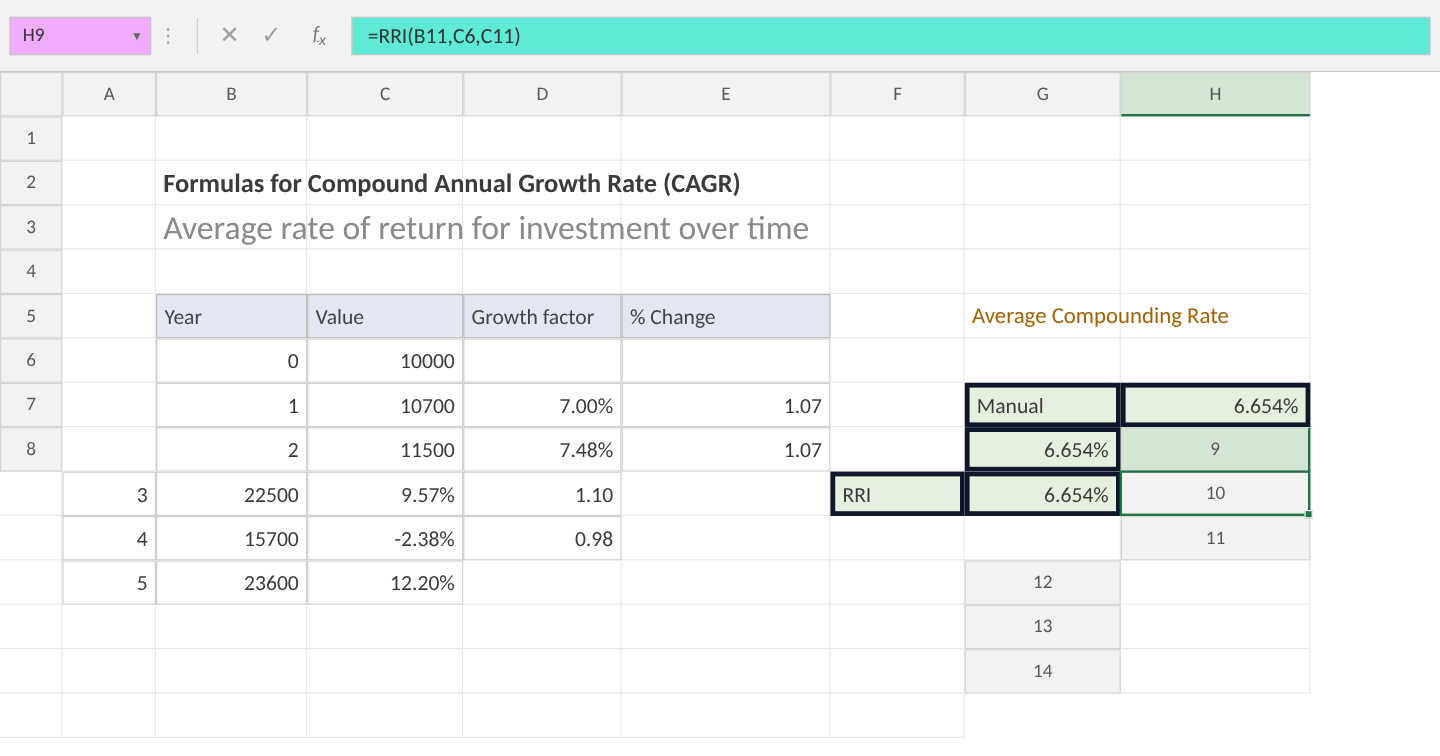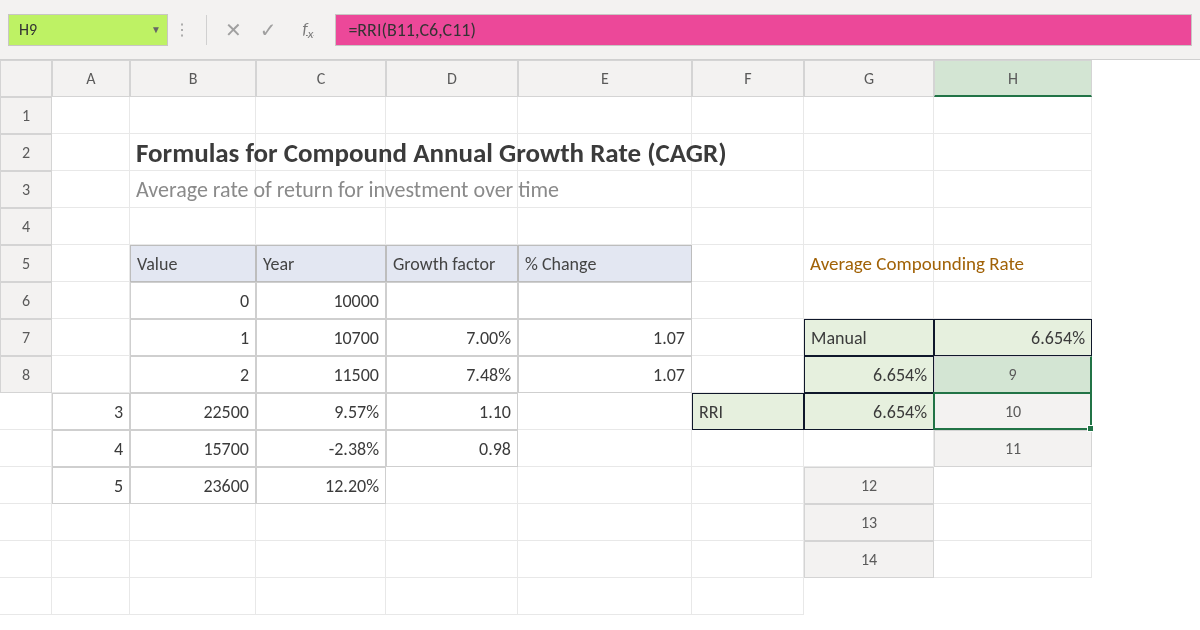--- a/index.html
+++ b/index.html
@@ -12,23 +12,23 @@
 }
 .formula-bar {
   display: flex;
   align-items: center;
   height: 60px;
   background: #f3f2f1;
   border-bottom: 1px solid #d0d0d0;
   padding: 0 8px;
 }
 .namebox {
-  width: 160px;
+  width: 118px;
   height: 32px;
-  background: #bef264;
+  background: #f0abfc;
   border: 1px solid #c8c6c4;
   display: flex;
   align-items: center;
   padding: 0 10px;
   font-size: 16px;
   color: #333;
   position: relative;
 }
 .namebox .dd {
   position: absolute;
@@ -52,21 +52,21 @@
   align-items: center;
   gap: 18px;
   padding: 0 8px;
 }
 .fx-cancel { color: #a0a0a0; font-size: 20px; font-weight: 300; }
 .fx-accept { color: #a0a0a0; font-size: 20px; }
 .fx-label { font-style: italic; color: #7a7a7a; font-size: 17px; padding: 0 4px 0 8px; text-decoration: underline; }
 .formula-input {
   flex: 1;
   height: 32px;
-  background: #ec4899;
+  background: #5eead4;
   border: 1px solid #c8c6c4;
   margin-left: 10px;
   display: flex;
   align-items: center;
   padding: 0 12px;
   font-size: 18px;
   color: #333;
   font-family: Calibri, Arial, sans-serif;
 }
 
@@ -111,21 +111,21 @@
   color: #444;
   font-size: 18px;
   justify-content: flex-start;
 }
 .tablecell {
   border: 1px solid #cfcfcf;
   background: #fff;
 }
 .greencell {
   background: #e6f0de;
-  border: 1px solid #0f172a;
+  border: 4px solid #0f172a;
 }
 .h-header-text {
   font-size: 19px;
   color: #a16207;
   overflow: visible;
 }
 
 .selection {
   position: absolute;
   border: 2px solid #217346;
@@ -177,49 +177,49 @@
       <div class="cell"></div>
       <div class="cell"></div>
       <div class="cell"></div>
       <div class="cell"></div>
       <div class="cell"></div>
       <div class="cell"></div>
       <div class="cell"></div>
       <div class="cell"></div>
       <div class="rowhdr">2</div>
       <div class="cell"></div>
-      <div class="cell left" style="font-size:27px;font-weight:700;overflow:visible;z-index:2;position:relative">Formulas for Compound Annual Growth Rate (CAGR)</div>
+      <div class="cell left" style="font-size:22px;font-weight:700;overflow:visible;z-index:2;position:relative">Formulas for Compound Annual Growth Rate (CAGR)</div>
       <div class="cell"></div>
       <div class="cell"></div>
       <div class="cell"></div>
       <div class="cell"></div>
       <div class="cell"></div>
       <div class="cell"></div>
       <div class="rowhdr">3</div>
       <div class="cell"></div>
-      <div class="cell left" style="font-size:22px;color:#8a8a8a;overflow:visible;z-index:2;position:relative">Average rate of return for investment over time</div>
+      <div class="cell left" style="font-size:28px;color:#8a8a8a;overflow:visible;z-index:2;position:relative">Average rate of return for investment over time</div>
       <div class="cell"></div>
       <div class="cell"></div>
       <div class="cell"></div>
       <div class="cell"></div>
       <div class="cell"></div>
       <div class="cell"></div>
       <div class="rowhdr">4</div>
       <div class="cell"></div>
       <div class="cell"></div>
       <div class="cell"></div>
       <div class="cell"></div>
       <div class="cell"></div>
       <div class="cell"></div>
       <div class="cell"></div>
       <div class="cell"></div>
       <div class="rowhdr">5</div>
       <div class="cell"></div>
+      <div class="cell tablehdr left">Year</div>
       <div class="cell tablehdr left">Value</div>
-      <div class="cell tablehdr left">Year</div>
       <div class="cell tablehdr left">Growth factor</div>
       <div class="cell tablehdr left">% Change</div>
       <div class="cell"></div>
       <div class="cell left h-header-text" style="overflow:visible;z-index:2;position:relative">Average Compounding Rate</div>
       <div class="cell"></div>
       <div class="rowhdr">6</div>
       <div class="cell"></div>
       <div class="cell tablecell right">0</div>
       <div class="cell tablecell right">10000</div>
       <div class="cell tablecell"></div>

